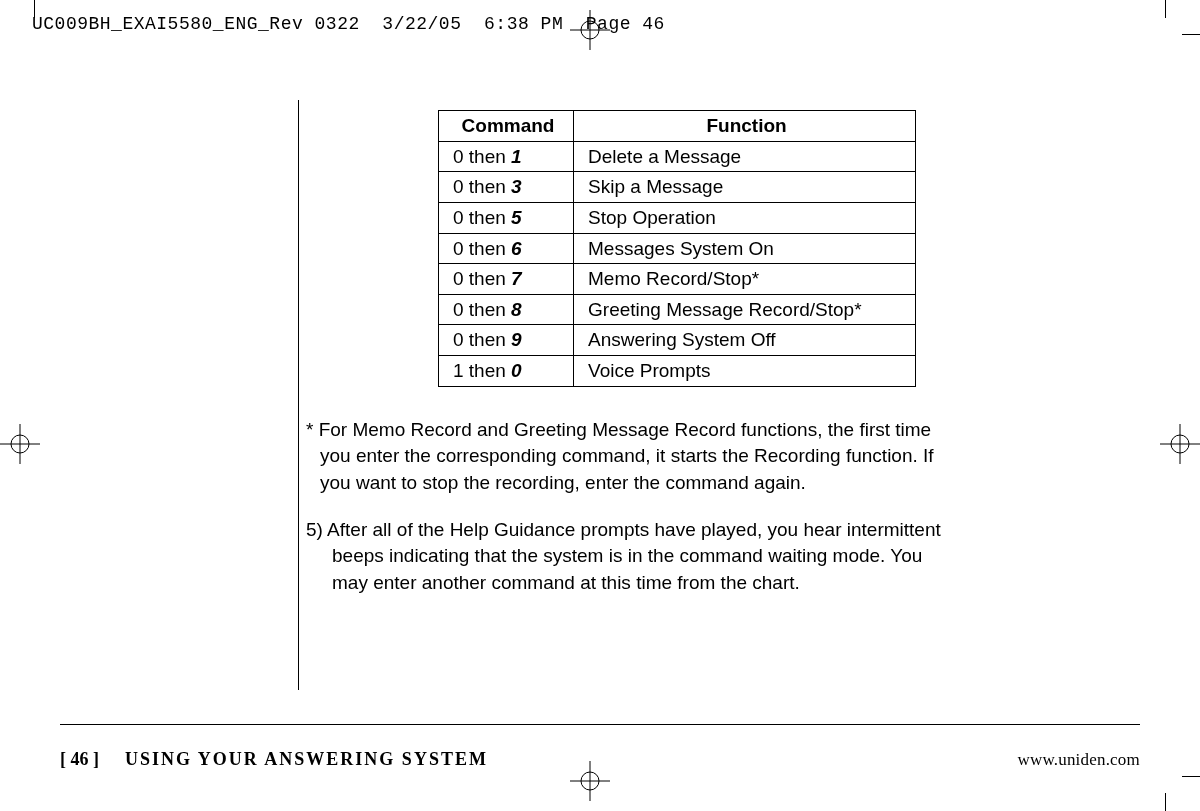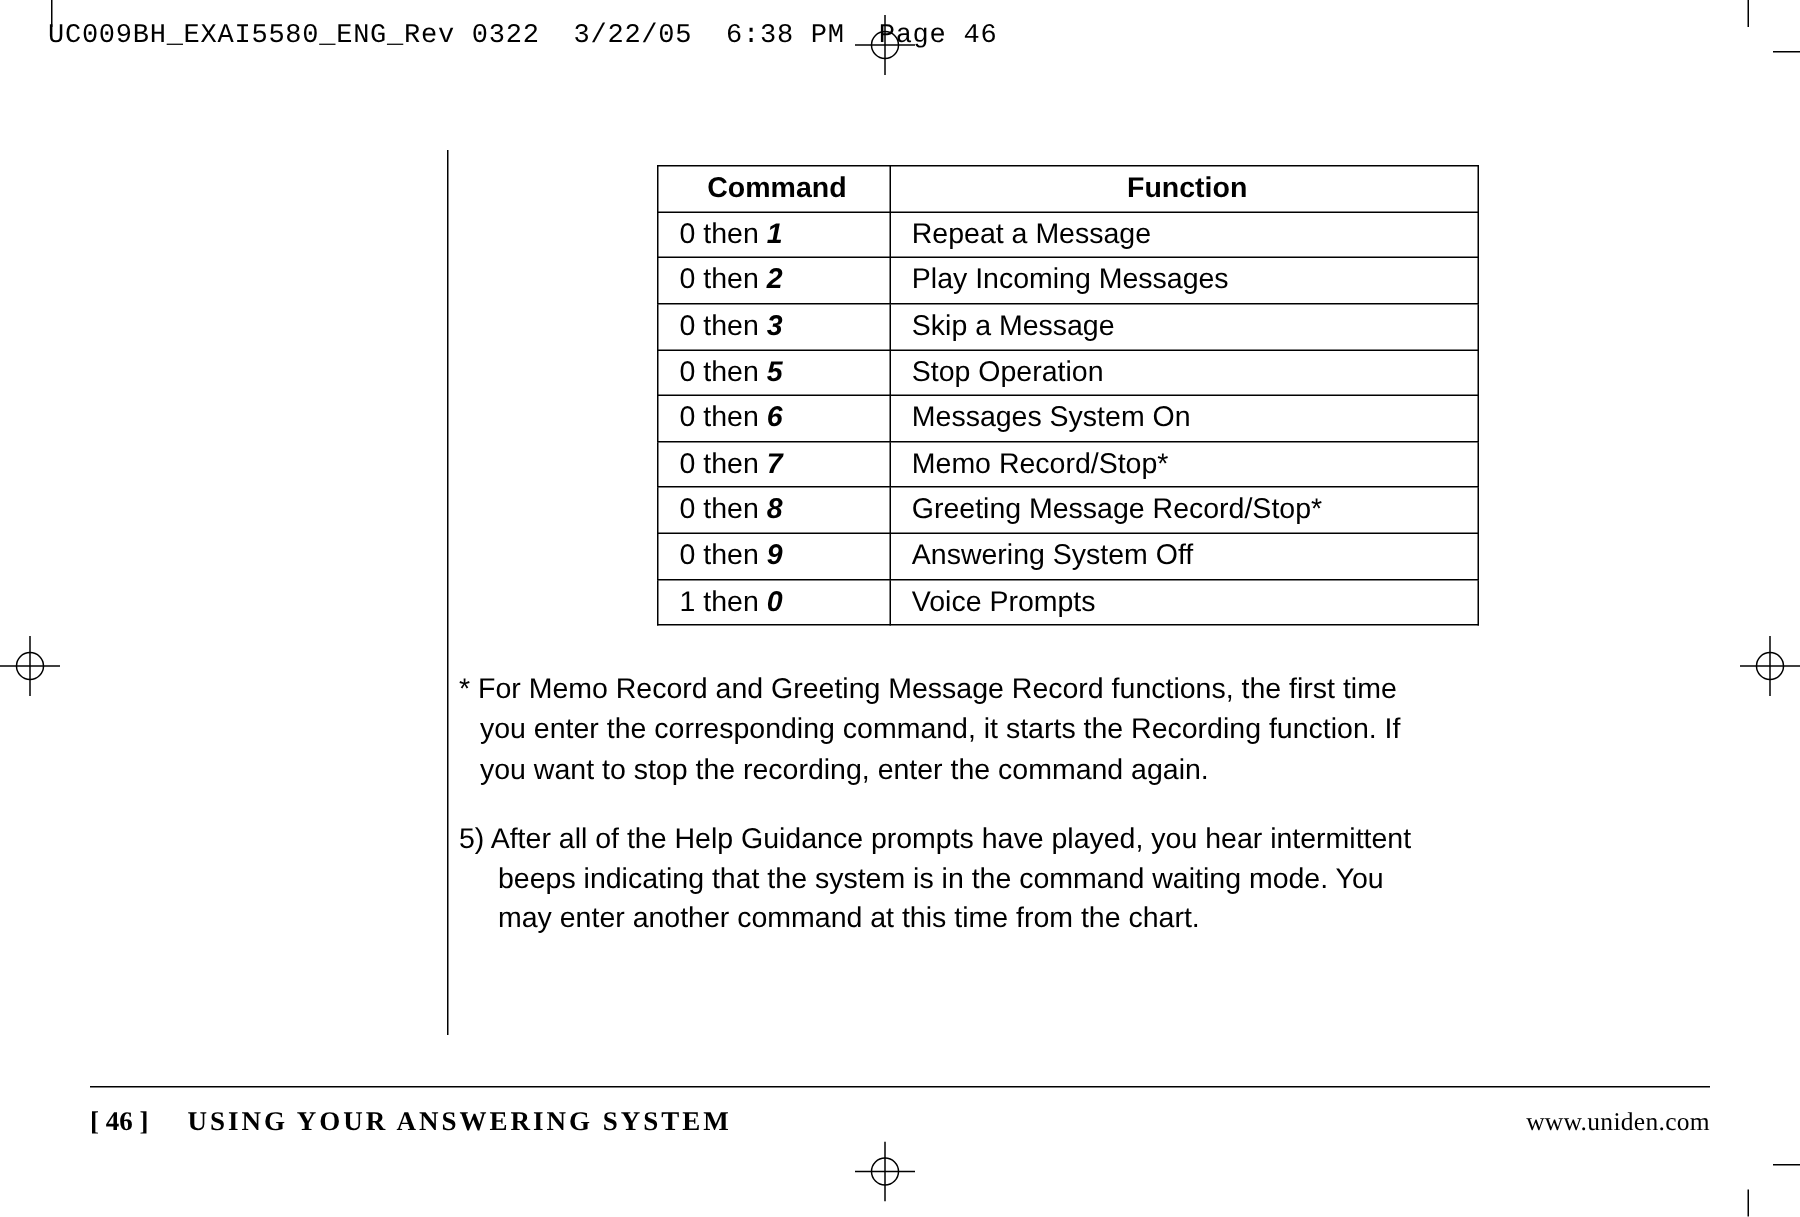--- a/index.html
+++ b/index.html
@@ -59,21 +59,21 @@
     left: 298px;
     top: 100px;
     width: 1px;
     height: 590px;
     background: #000;
   }
   table.cmd {
     border-collapse: collapse;
     margin-left: 140px;
     margin-top: 10px;
-    width: 548px;
+    width: 478px;
     font-size: 19px;
   }
   table.cmd th, table.cmd td {
     border: 1.5px solid #000;
     padding: 2px 10px 2px 14px;
     text-align: left;
     line-height: 1.35;
   }
   table.cmd th {
     font-weight: 700;
@@ -99,21 +99,21 @@
     text-indent: -26px;
     padding-left: 26px;
     margin-bottom: 6px;
   }
   .footer {
     position: absolute;
     left: 60px;
     right: 60px;
     top: 724px;
     border-top: 1px solid #000;
-    padding-top: 12px;
+    padding-top: 24px;
     display: flex;
     justify-content: space-between;
     align-items: baseline;
     font-family: Georgia, "Times New Roman", serif;
   }
   .footer-left {
     font-size: 18px;
     letter-spacing: 2px;
   }
   .footer-left .pn { font-weight: 700; letter-spacing: 0; }
@@ -162,25 +162,21 @@
   <table class="cmd">
     <thead>
       <tr>
         <th>Command</th>
         <th>Function</th>
       </tr>
     </thead>
     <tbody id="cmd-body">
         <tr>
           <td class="cmdcell"><span>0 then </span><span class="k">1</span></td>
-          <td>Repeat a Message</td>
-        </tr>
-        <tr>
-          <td class="cmdcell"><span>0 then </span><span class="k">2</span></td>
-          <td>Play Incoming Messages</td>
+          <td>Delete a Message</td>
         </tr>
         <tr>
           <td class="cmdcell"><span>0 then </span><span class="k">3</span></td>
           <td>Skip a Message</td>
         </tr>
         <tr>
           <td class="cmdcell"><span>0 then </span><span class="k">5</span></td>
           <td>Stop Operation</td>
         </tr>
         <tr>

